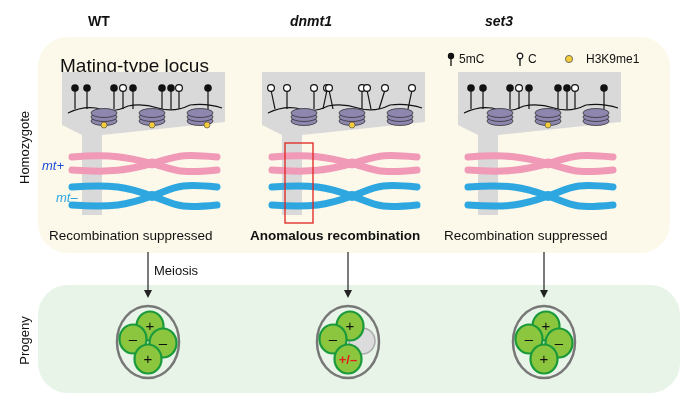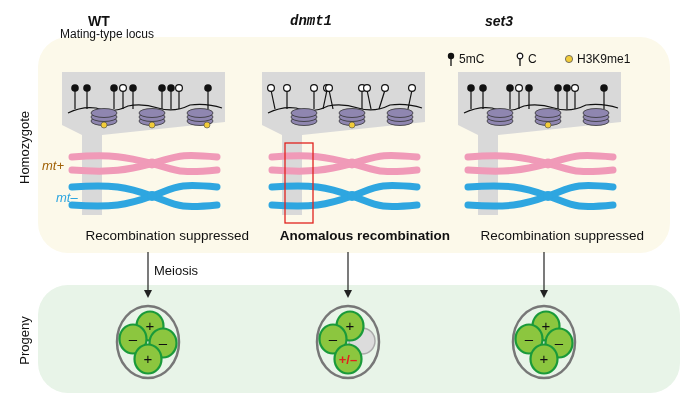--- a/index.html
+++ b/index.html
@@ -2,34 +2,34 @@
 <html><head>
 <meta charset="utf-8">
 <style>
   html,body{margin:0;padding:0;background:#ffffff;}
   body{width:683px;height:411px;position:relative;overflow:hidden;font-family:"Liberation Sans",sans-serif;color:#111;}
   .col-title{position:absolute;top:13px;font-size:14px;font-weight:bold;text-align:left;width:120px;}
   .col-title.it{font-style:italic;}
   .panel-top{position:absolute;left:38px;top:37px;width:632px;height:216px;background:#fcf9ea;border-radius:30px;}
   .panel-bot{position:absolute;left:38px;top:285px;width:642px;height:108px;background:#e8f4e8;border-radius:30px;}
   .row-label{position:absolute;font-size:13px;transform:rotate(-90deg);transform-origin:center;white-space:nowrap;text-align:center;width:120px;}
-  .locus-title{position:absolute;left:60px;top:27px;font-size:12px;}
+  .locus-title{position:absolute;left:60px;top:55px;font-size:19px;}
   .legend{position:absolute;top:52px;font-size:12px;display:flex;align-items:center;}
-  .caption{position:absolute;top:228px;font-size:13.5px;text-align:right;width:200px;}
+  .caption{position:absolute;top:228px;font-size:13.5px;text-align:left;width:200px;}
   .caption.bold{font-weight:bold;}
   .meiosis{position:absolute;left:154px;top:263px;font-size:13px;}
   .mt-label{position:absolute;font-style:italic;font-size:13px;}
   svg.full{position:absolute;left:0;top:0;}
   .sign{font-family:"Liberation Sans",sans-serif;}
 </style>
 </head>
 <body>
 
 <div class="col-title" style="left:88px;">WT</div>
-<div class="col-title it" style="left:290px;font-family:Liberation Mono, monospace;">dnmt1</div>
+<div class="col-title it" style="left:290px;">dnmt1</div>
 <div class="col-title it" style="left:485px;font-style:italic;">set3</div>
 
 <div class="panel-top"></div>
 <div class="panel-bot"></div>
 
 <div class="row-label" style="left:-36px;top:140px;">Homozygote</div>
 <div class="row-label" style="left:-36px;top:333px;">Progeny</div>
 
 <div class="locus-title">Mating-type locus</div>
 
@@ -44,21 +44,21 @@
   <svg width="8" height="14">
       <line x1="4" y1="7" x2="4" y2="14" stroke="#111" stroke-width="1.3"></line>
       <circle cx="4" cy="4" r="2.8" fill="#fff" stroke="#111" stroke-width="1.2"></circle>
     </svg>
   <span style="margin-left:4px">C</span>
 </div>
 <div class="legend" style="left:564px;">
   <svg width="10" height="10">
       <circle cx="5" cy="5" r="3.6" fill="#f2cc3a" stroke="#555" stroke-width="0.8"></circle>
     </svg>
-  <span style="margin-left:3px">H3K9me1</span>
+  <span style="margin-left:12px">H3K9me1</span>
 </div>
 
 <svg class="full" id="diagram" width="683" height="411">
     <g>
       <path d="M62,72 L225,72 L225,122 L102,135 L102,215 L82,215 L82,135 L62,125 Z" fill="#d9d9d9"></path>
       <path d="M68,113 Q82,106 96,108 Q112,114 128,106 Q142,103 158,108 Q174,113 190,105 Q207,103 222,108" fill="none" stroke="#111" stroke-width="1.2"></path>
       <g>
         <ellipse cx="104" cy="121" rx="13" ry="4.5" fill="#8f86b0" stroke="#333" stroke-width="0.8"></ellipse>
         <ellipse cx="104" cy="117" rx="13" ry="4.5" fill="#8f86b0" stroke="#333" stroke-width="0.8"></ellipse>
         <ellipse cx="104" cy="113" rx="13" ry="4.5" fill="#8f86b0" stroke="#333" stroke-width="0.8"></ellipse>
@@ -277,20 +277,20 @@
         <ellipse cx="529" cy="339" rx="13.5" ry="14.5" fill="#8cc63f" stroke="#1a9a3a" stroke-width="2.2"></ellipse>
         <text x="529" y="344" text-anchor="middle" font-size="15" fill="#111" font-weight="normal" class="sign">–</text>
         <ellipse cx="559" cy="343" rx="13.5" ry="14.5" fill="#8cc63f" stroke="#1a9a3a" stroke-width="2.2"></ellipse>
         <text x="559" y="348" text-anchor="middle" font-size="15" fill="#111" font-weight="normal" class="sign">–</text>
         <ellipse cx="544" cy="359" rx="13.5" ry="14.5" fill="#8cc63f" stroke="#1a9a3a" stroke-width="2.2"></ellipse>
         <text x="544" y="364" text-anchor="middle" font-size="15" fill="#111" font-weight="normal" class="sign">+</text>
       </g>
     </g>
   </svg>
 
-<div class="mt-label" style="left:42px;top:158px;color:#a16207;">mt+</div>
+<div class="mt-label" style="left:42px;top:158px;color:#1d4ed8;">mt+</div>
 <div class="mt-label" style="left:56px;top:190px;color:#2ea6e0;">mt–</div>
 
 <div class="caption" style="left:49px;">Recombination suppressed</div>
 <div class="caption bold" style="left:250px;">Anomalous recombination</div>
 <div class="caption" style="left:444px;">Recombination suppressed</div>
 
 <div class="meiosis">Meiosis</div>
 
 </body></html>

